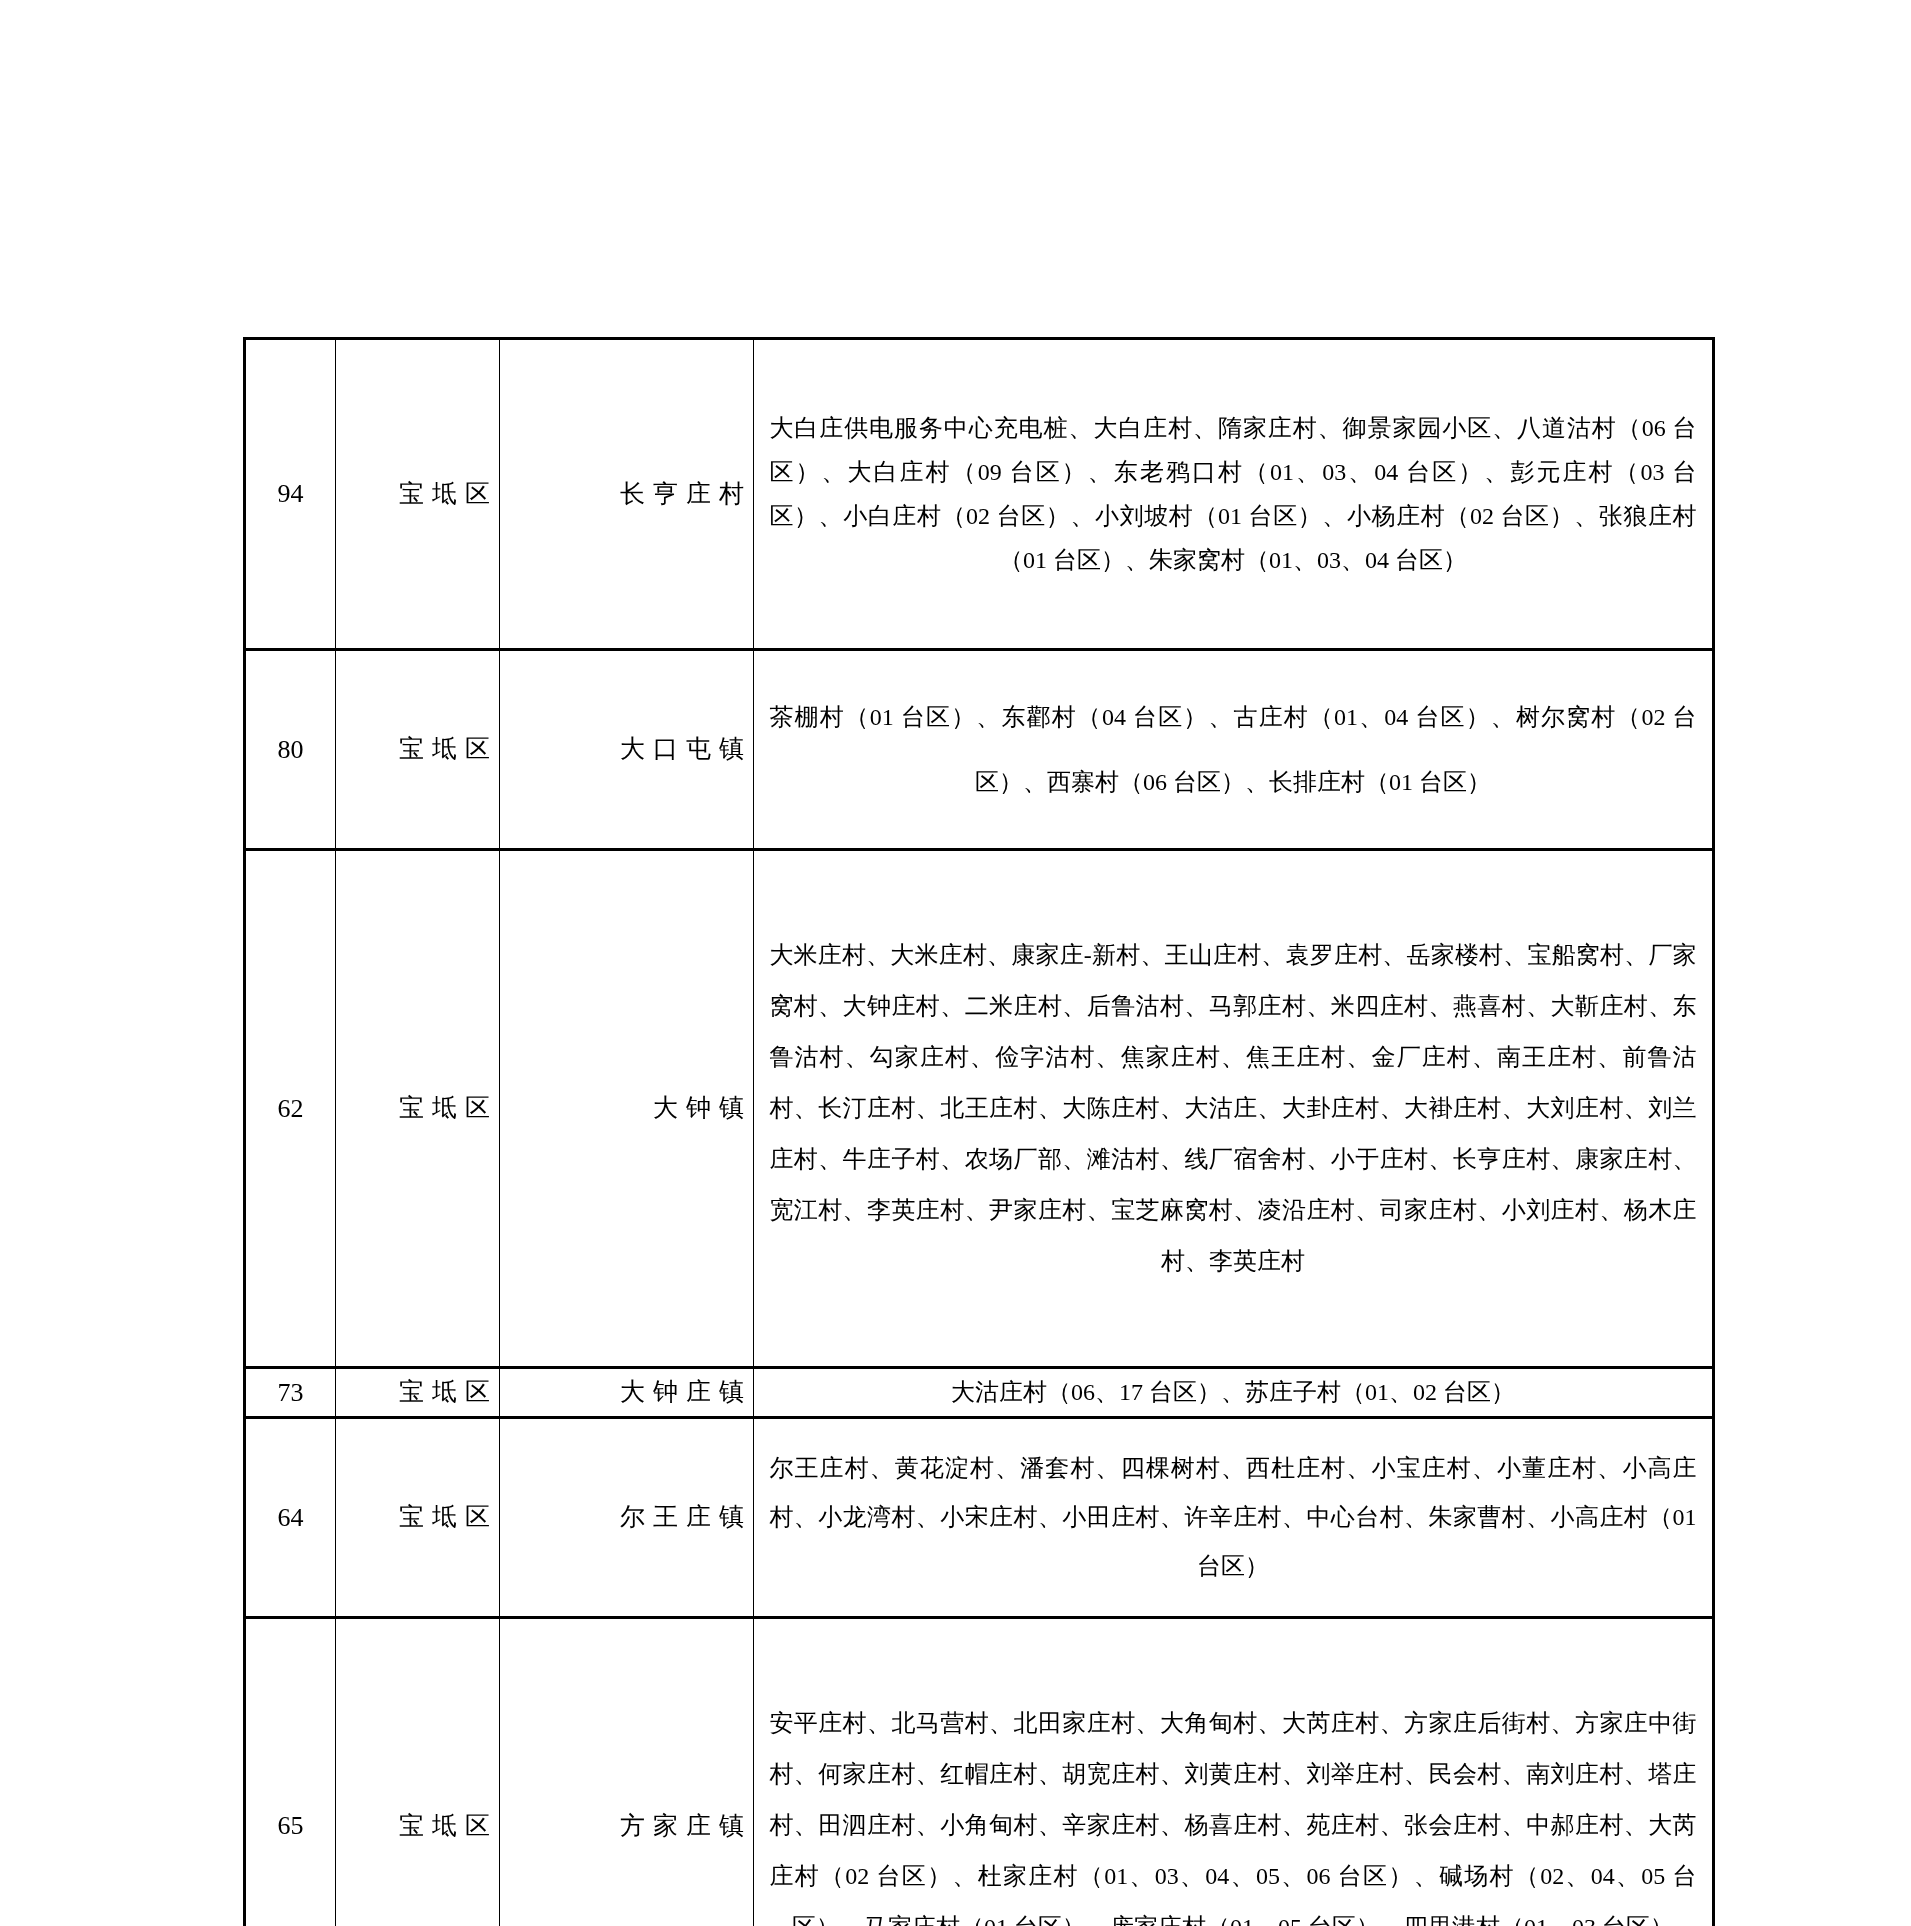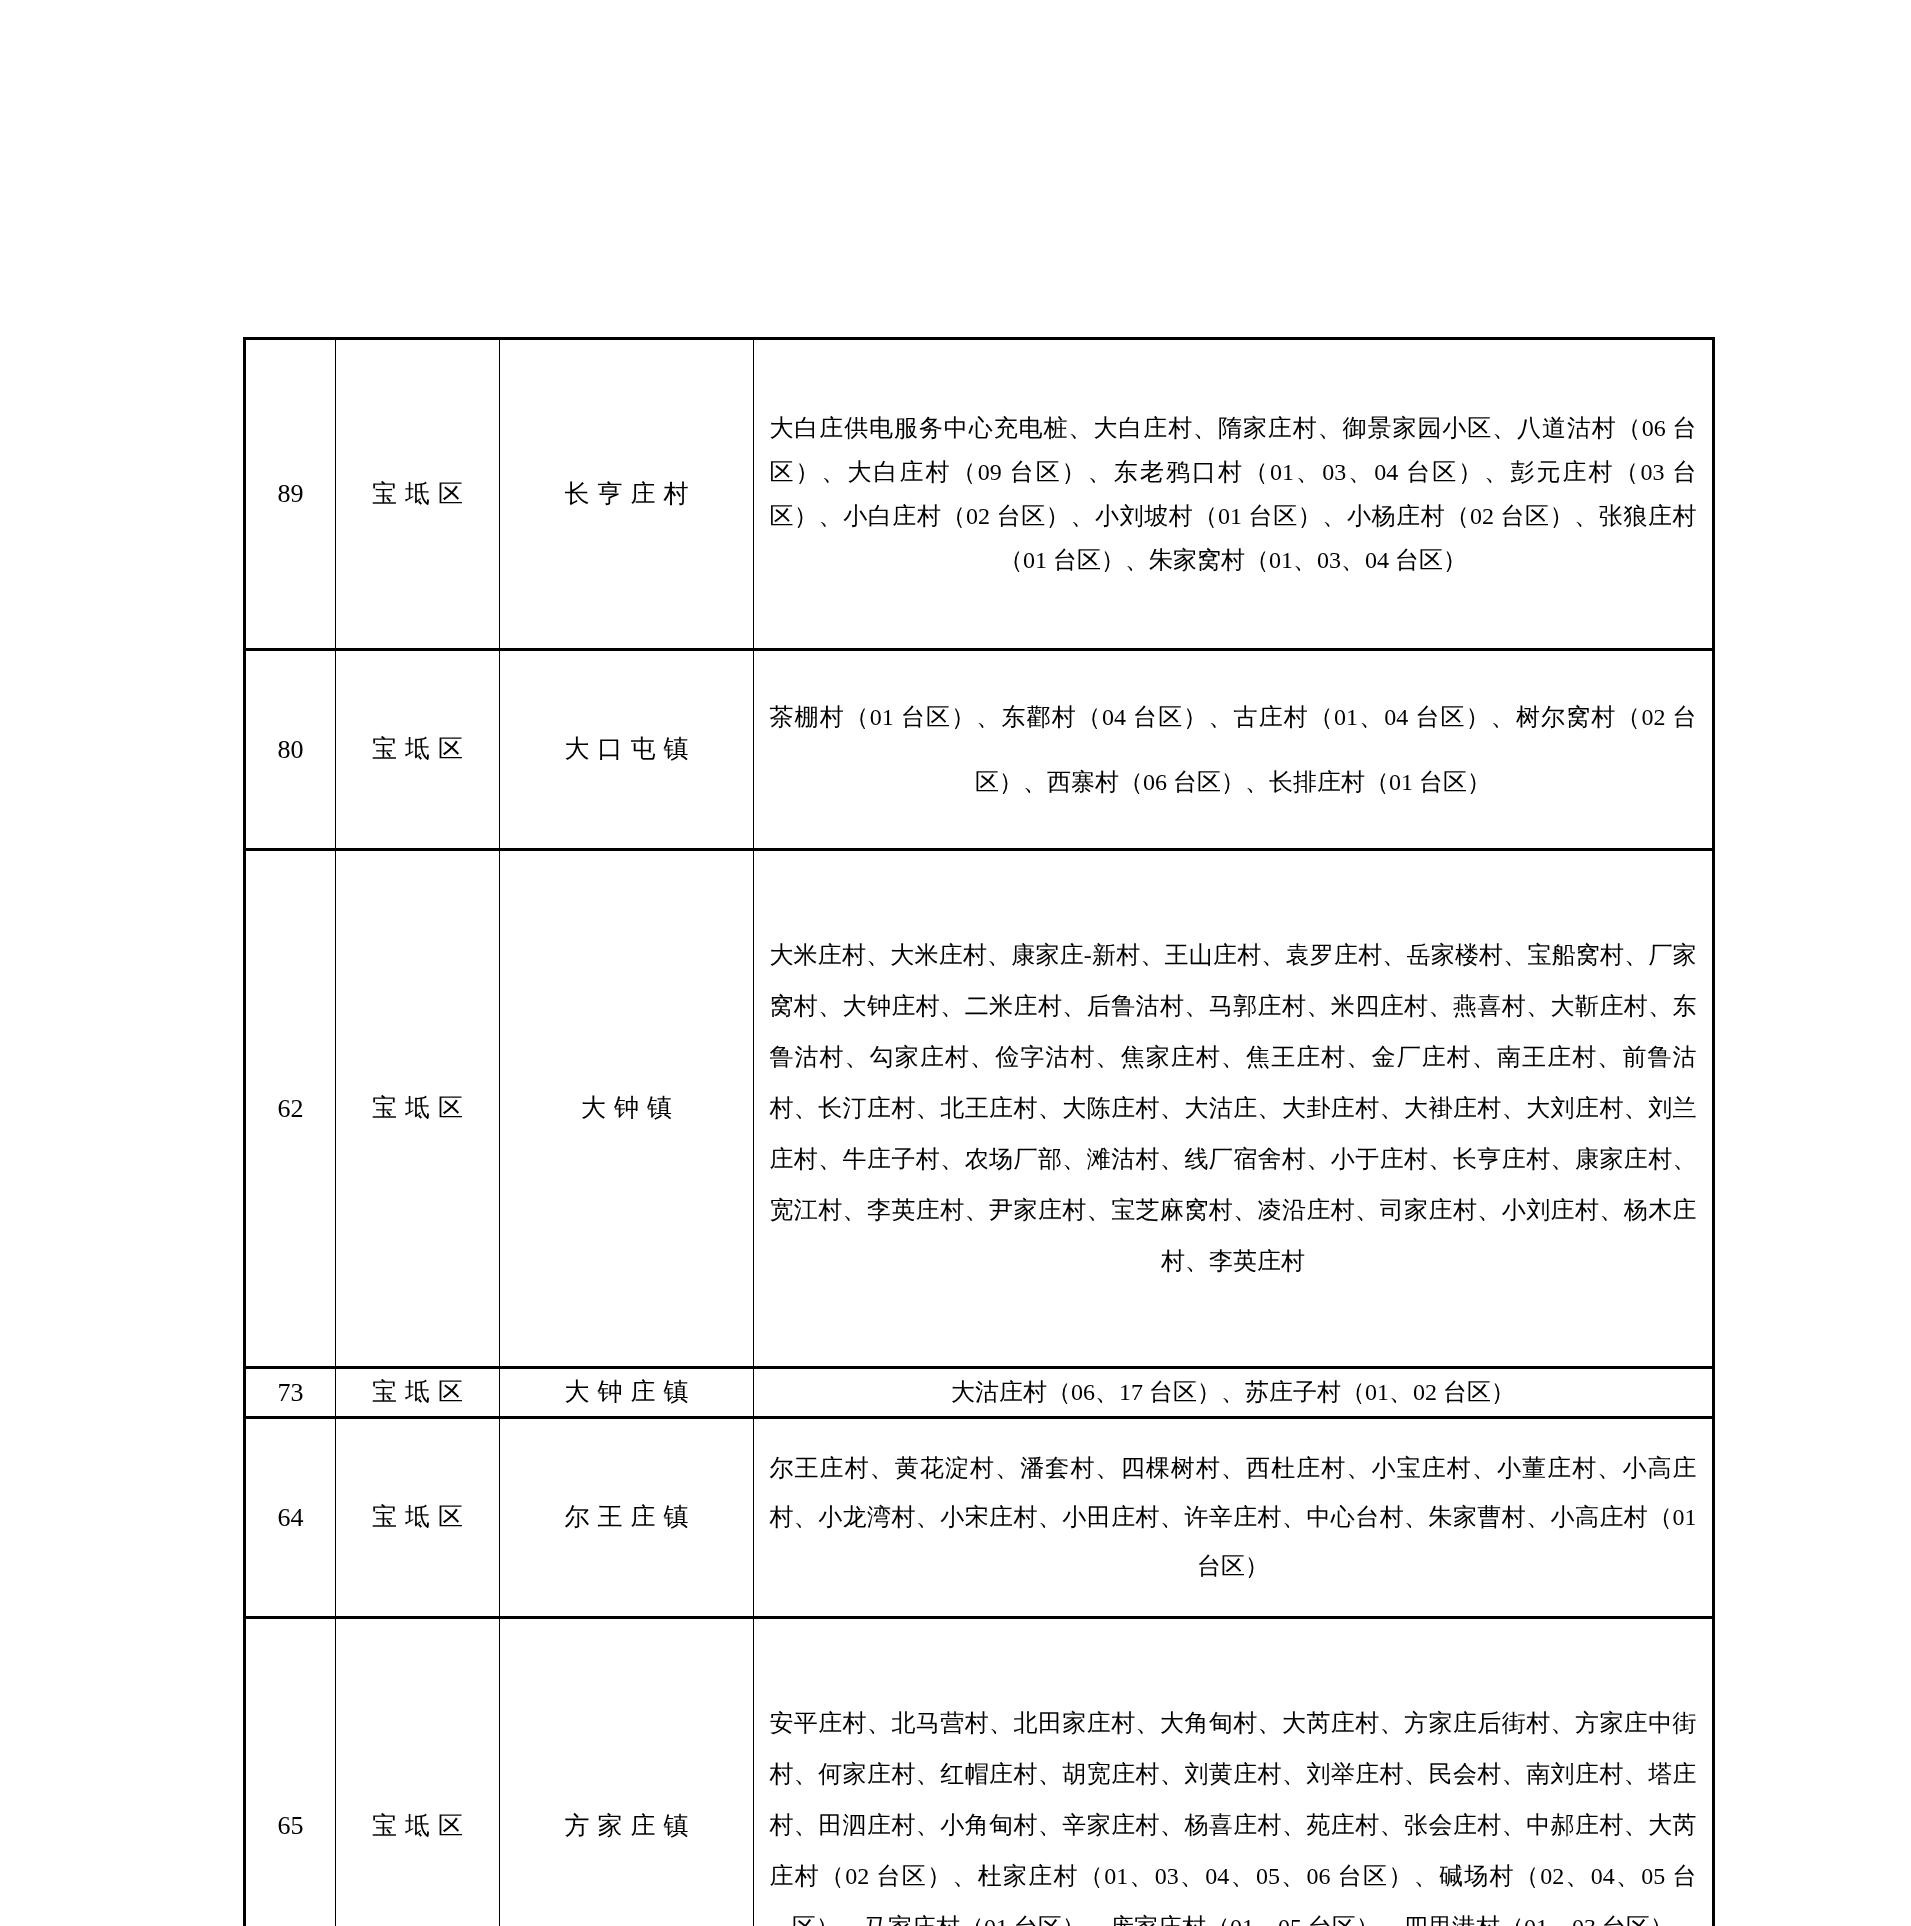--- a/index.html
+++ b/index.html
@@ -31,21 +31,21 @@
     border-bottom-width: 3.9px;
     vertical-align: middle;
     overflow: hidden;
   }
   td.cell-index {
     text-align: center;
     font-size: 26px;
     line-height: 1.2;
   }
   td.cell-district, td.cell-division {
-    text-align: center;
+    text-align: right;
     font-size: 25px;
     letter-spacing: 0.32em;
     text-indent: 0.32em;
     line-height: 1.3;
     white-space: nowrap;
   }
   td.cell-villages {
     font-size: 24px;
     text-align: justify;
     text-align-last: center;
@@ -61,21 +61,21 @@
 
   <table class="doc-table">
     <colgroup>
       <col style="width:91px">
       <col style="width:164px">
       <col style="width:254px">
       <col style="width:960px">
     </colgroup>
     <tbody>
       <tr style="height:311px">
-        <td class="cell-index">89</td>
+        <td class="cell-index">94</td>
         <td class="cell-district">宝坻区</td>
         <td class="cell-division">长亨庄村</td>
         <td class="cell-villages" style="line-height:44px">大白庄供电服务中心充电桩、大白庄村、隋家庄村、御景家园小区、八道沽村（06 台区）、大白庄村（09 台区）、东老鸦口村（01、03、04 台区）、彭元庄村（03 台区）、小白庄村（02 台区）、小刘坡村（01 台区）、小杨庄村（02 台区）、张狼庄村（01 台区）、朱家窝村（01、03、04 台区）</td>
       </tr>
       <tr style="height:200px">
         <td class="cell-index">80</td>
         <td class="cell-district">宝坻区</td>
         <td class="cell-division">大口屯镇</td>
         <td class="cell-villages" style="line-height:65px">茶棚村（01 台区）、东酄村（04 台区）、古庄村（01、04 台区）、树尔窝村（02 台区）、西寨村（06 台区）、长排庄村（01 台区）</td>
       </tr>

